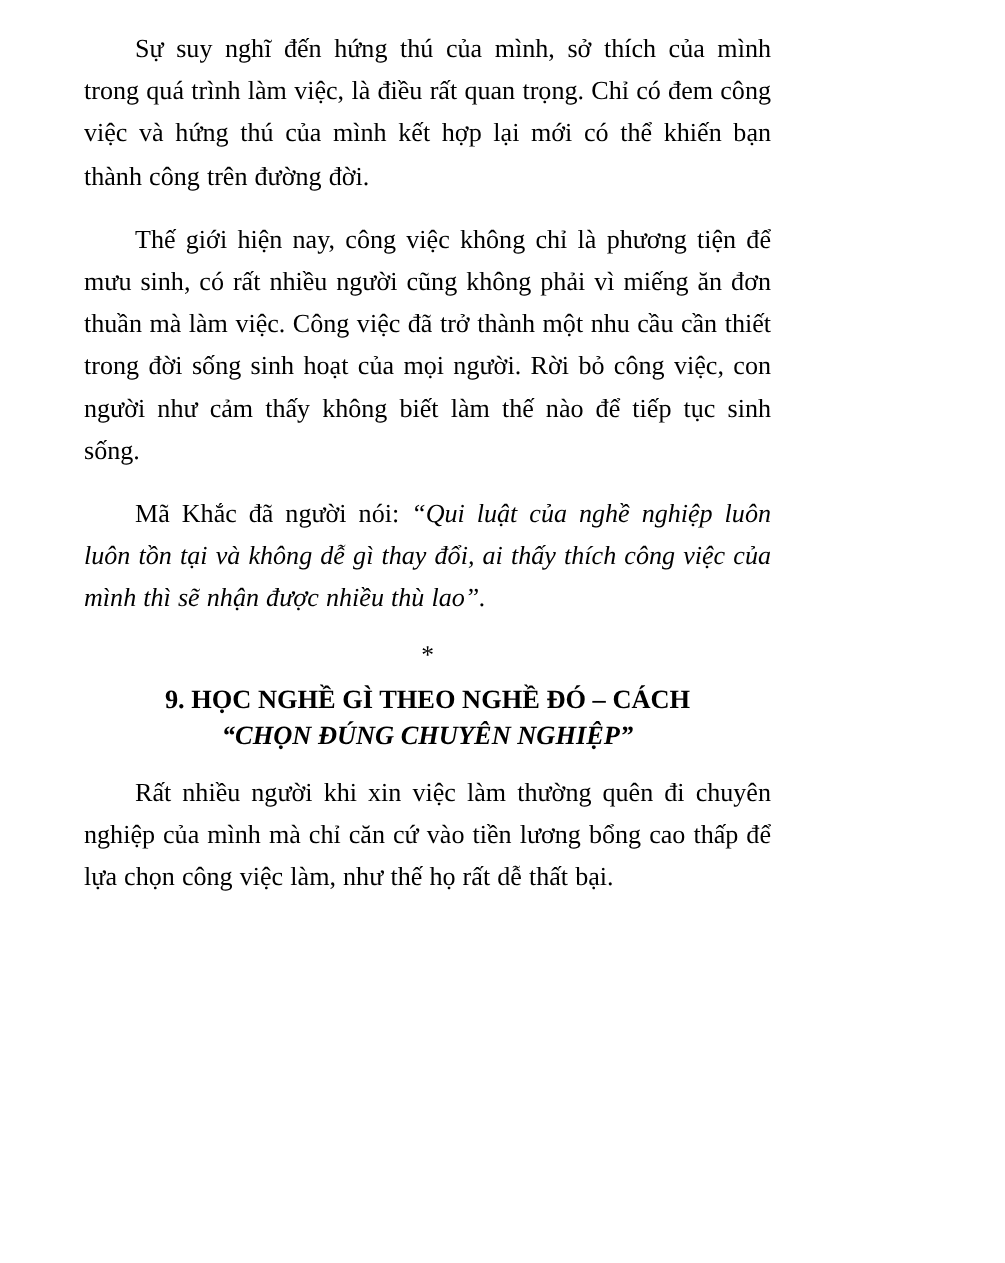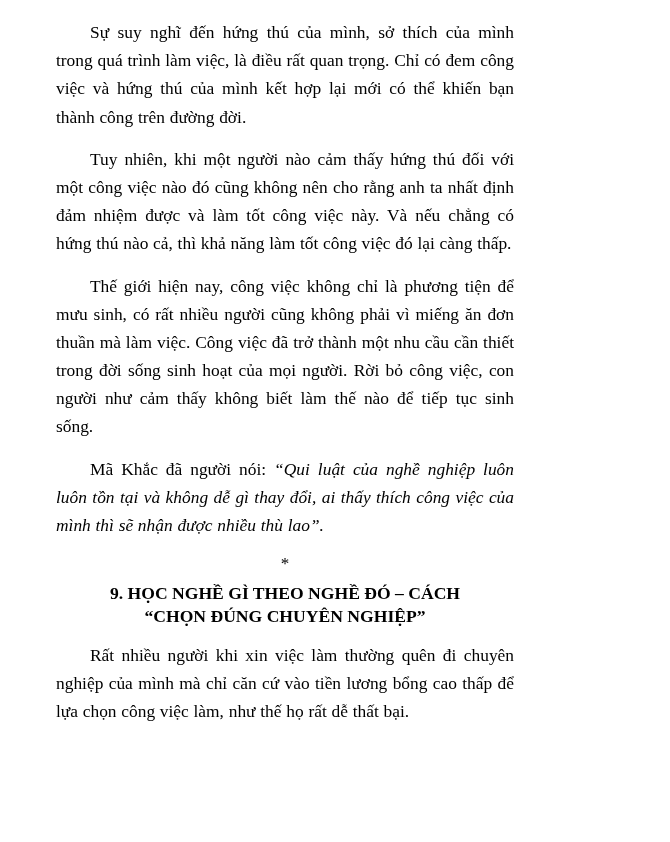--- a/index.html
+++ b/index.html
@@ -43,29 +43,29 @@
   }
   h2.heading {
     text-align: center;
     font-size: 17.6px;
     font-weight: bold;
     line-height: 1.32;
     margin: 4px 0 12px 0;
   }
   h2.heading .line2 {
     display: block;
+    font-style: italic;
   }
 </style>
 </head>
 <body>
 
 <div class="page">
 
   <p class="para">Sự suy nghĩ đến hứng thú của mình, sở thích của mình trong quá trình làm việc, là điều rất quan trọng. Chỉ có đem công việc và hứng thú của mình kết hợp lại mới có thể khiến bạn thành công trên đường đời.</p>
-  <p class="para">Tuy nhiên, khi một người nào cảm thấy hứng thú đối với một công việc nào đó cũng không nên cho rằng anh ta nhất định đảm nhiệm được và làm tốt công việc này. Và nếu chẳng có hứng thú nào cả, thì khả năng làm tốt công việc đó lại càng thấp.</p>
   <p class="para">Thế giới hiện nay, công việc không chỉ là phương tiện để mưu sinh, có rất nhiều người cũng không phải vì miếng ăn đơn thuần mà làm việc. Công việc đã trở thành một nhu cầu cần thiết trong đời sống sinh hoạt của mọi người. Rời bỏ công việc, con người như cảm thấy không biết làm thế nào để tiếp tục sinh sống.</p>
 
   <p class="para"><span>Mã Khắc đã người nói: </span><span class="quote">“Qui luật của nghề nghiệp luôn luôn tồn tại và không dễ gì thay đổi, ai thấy thích công việc của mình thì sẽ nhận được nhiều thù lao”.</span></p>
 
   <div class="sep">*</div>
 
   <h2 class="heading"><span class="line1">9. HỌC NGHỀ GÌ THEO NGHỀ ĐÓ – CÁCH</span><span class="line2">“CHỌN ĐÚNG CHUYÊN NGHIỆP”</span></h2>
 
   <p class="para">Rất nhiều người khi xin việc làm thường quên đi chuyên nghiệp của mình mà chỉ căn cứ vào tiền lương bổng cao thấp để lựa chọn công việc làm, như thế họ rất dễ thất bại.</p>
 

